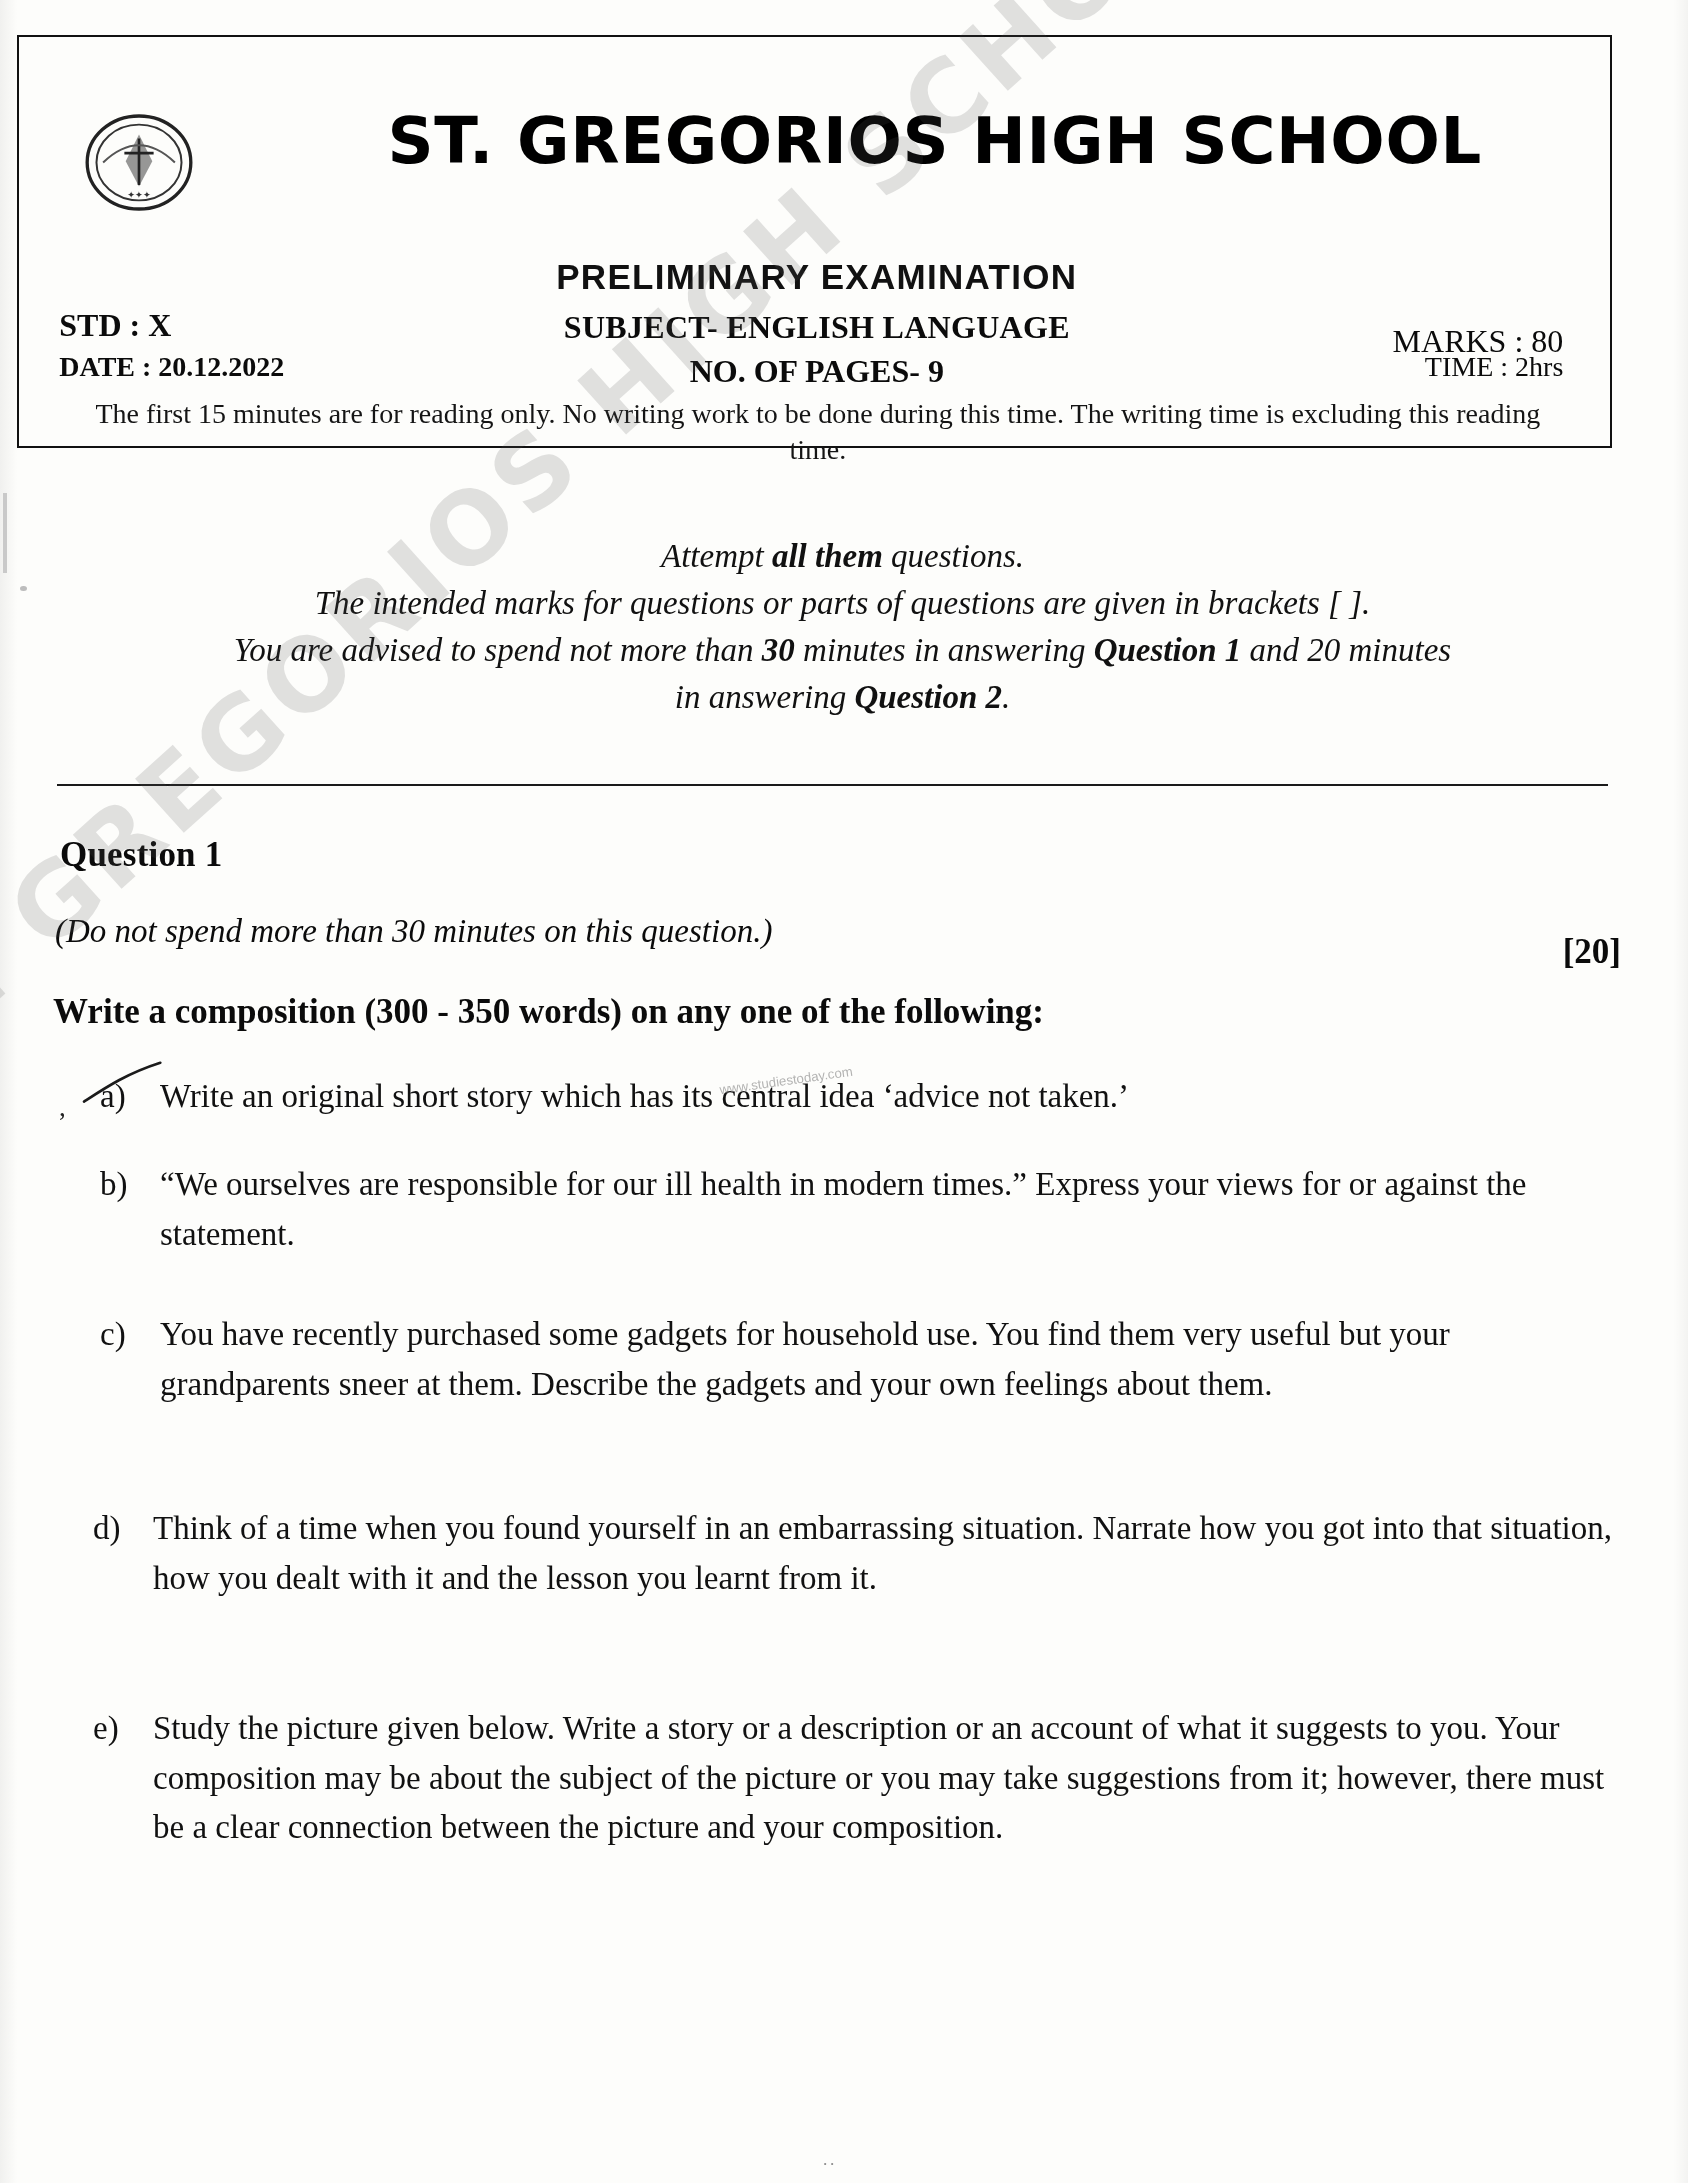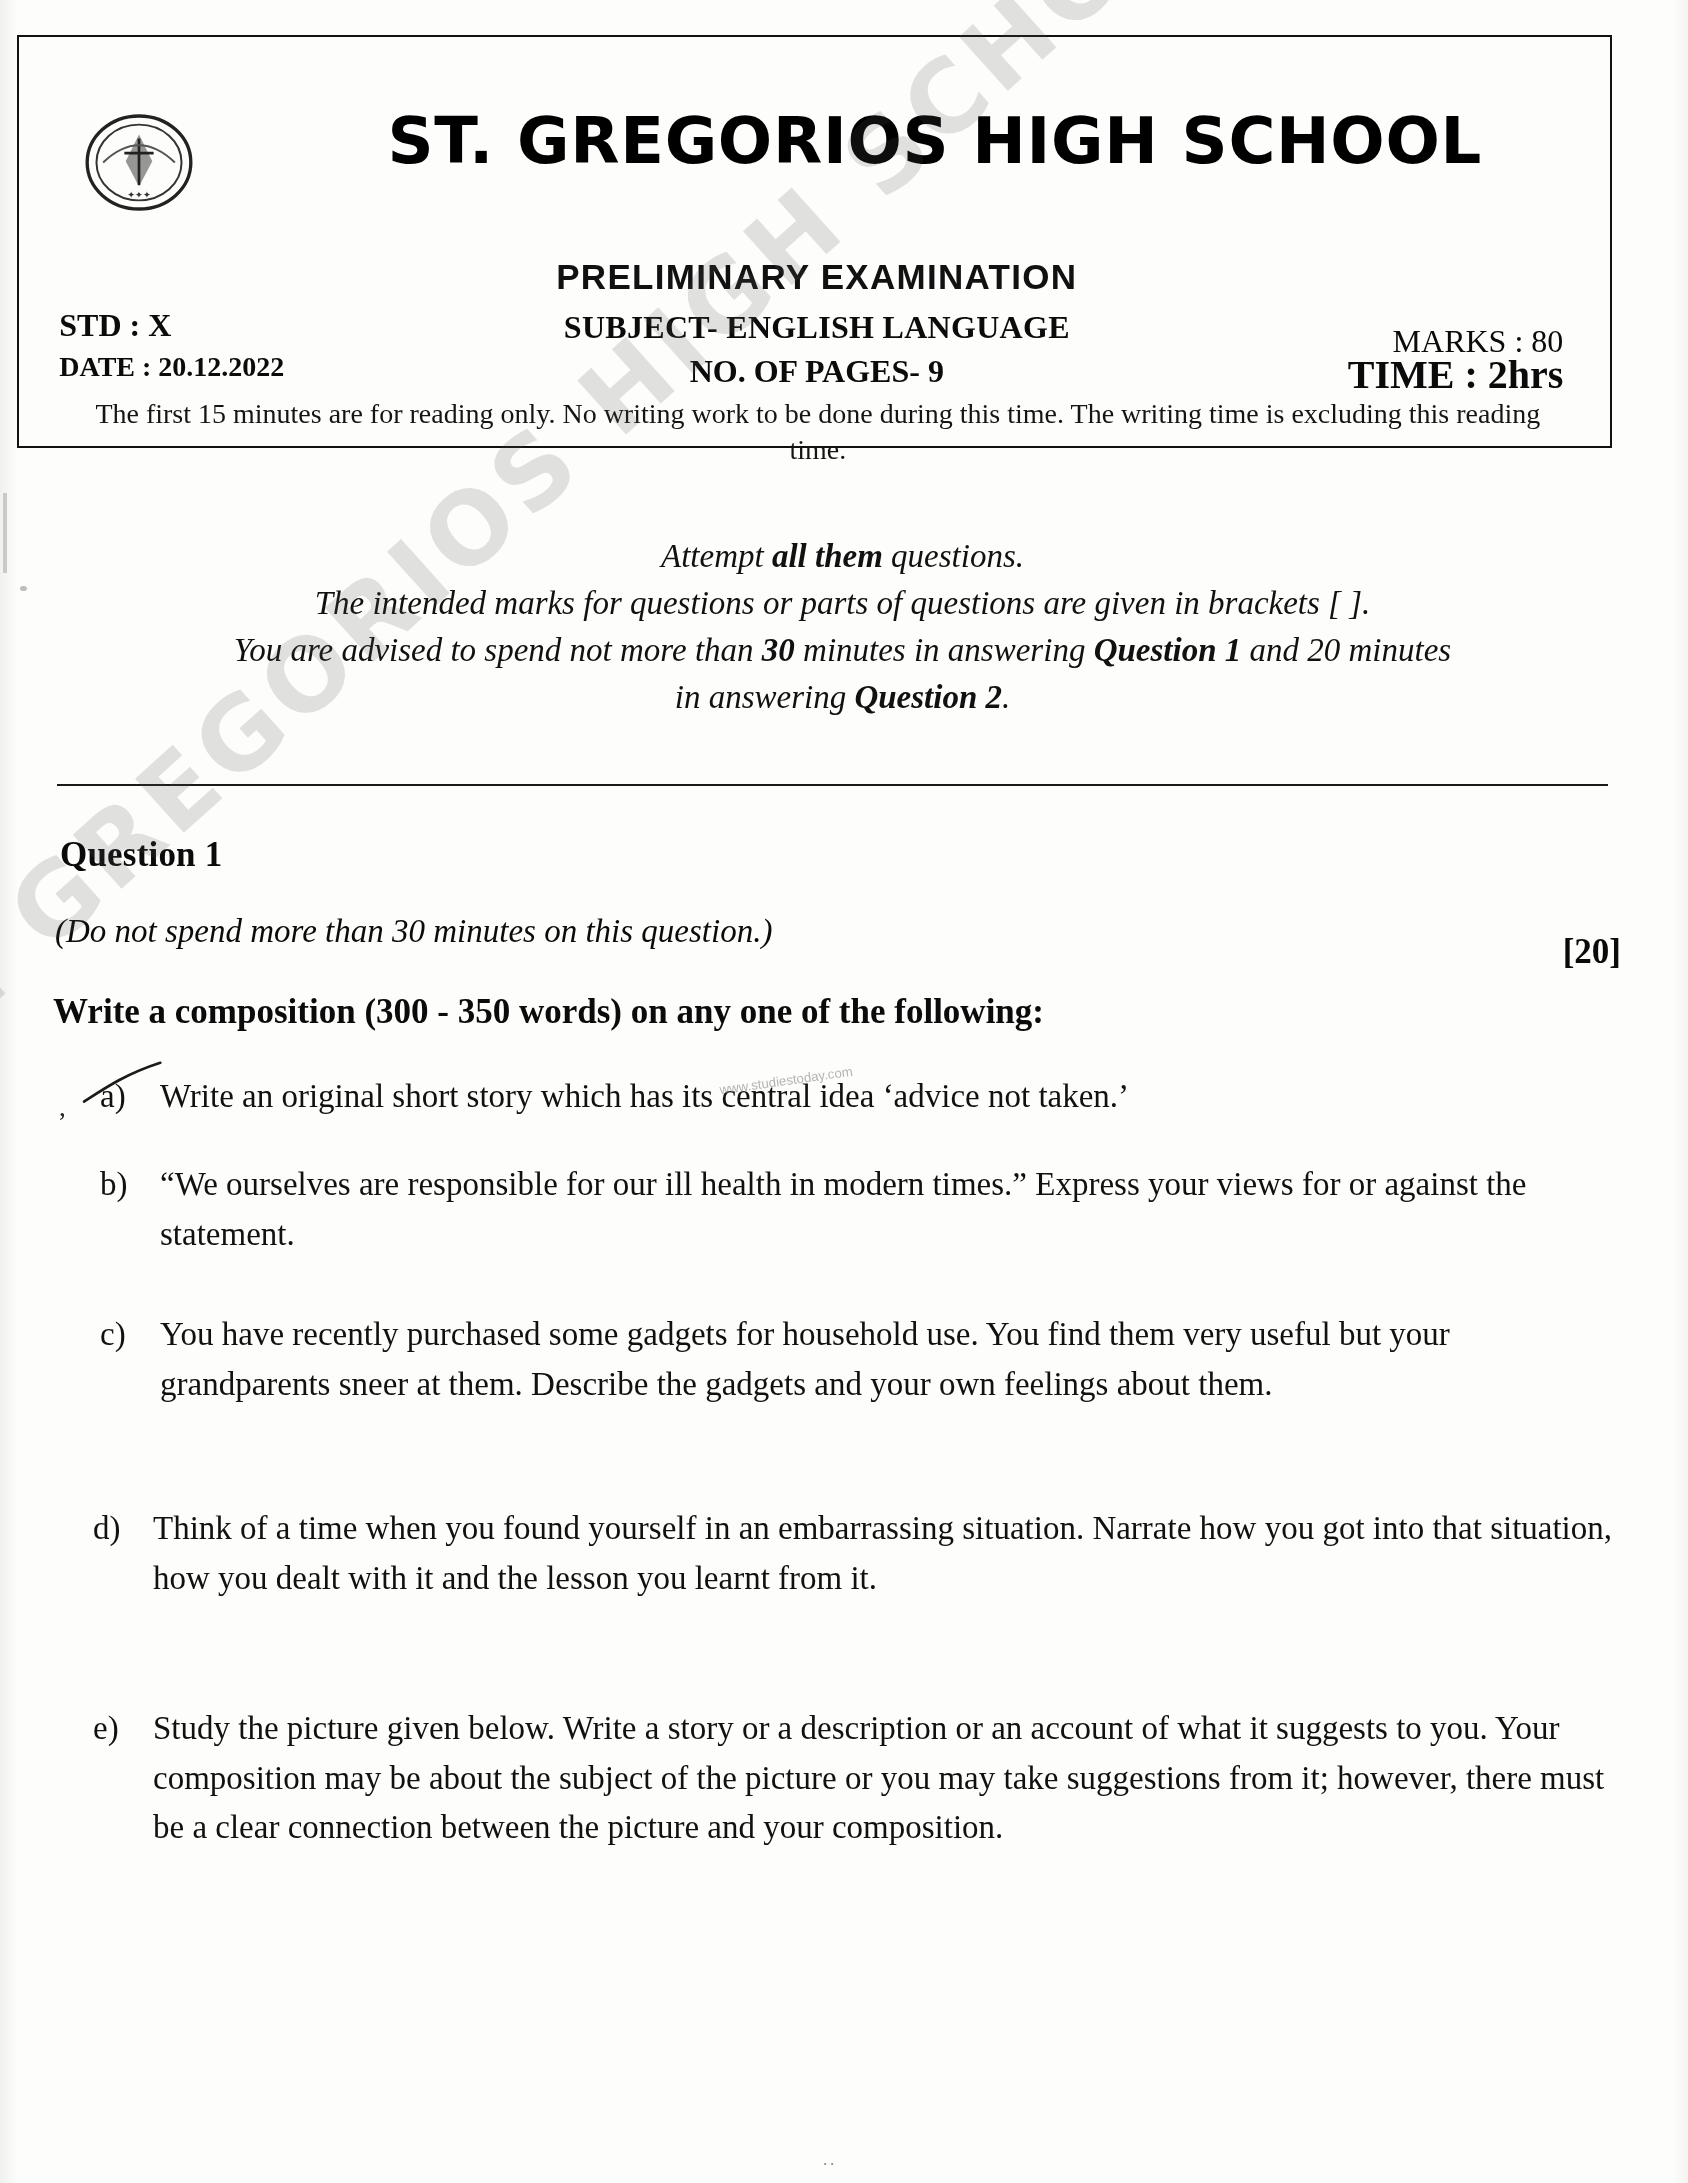--- a/index.html
+++ b/index.html
@@ -134,22 +134,22 @@
     top: 286px;
     font-family: "Liberation Serif", serif;
     font-weight: 400;
     font-size: 32px;
   }
   .time {
     position: absolute;
     right: 47px;
     top: 314px;
     font-family: "Liberation Serif", serif;
-    font-weight: 700;
-    font-size: 40px;
+    font-weight: 400;
+    font-size: 28px;
     text-align: center;
   }
 
   .reading-note {
     position: absolute;
     left: 73px;
     top: 359px;
     width: 1451px;
     text-align: center;
     font-family: "Liberation Serif", serif;

